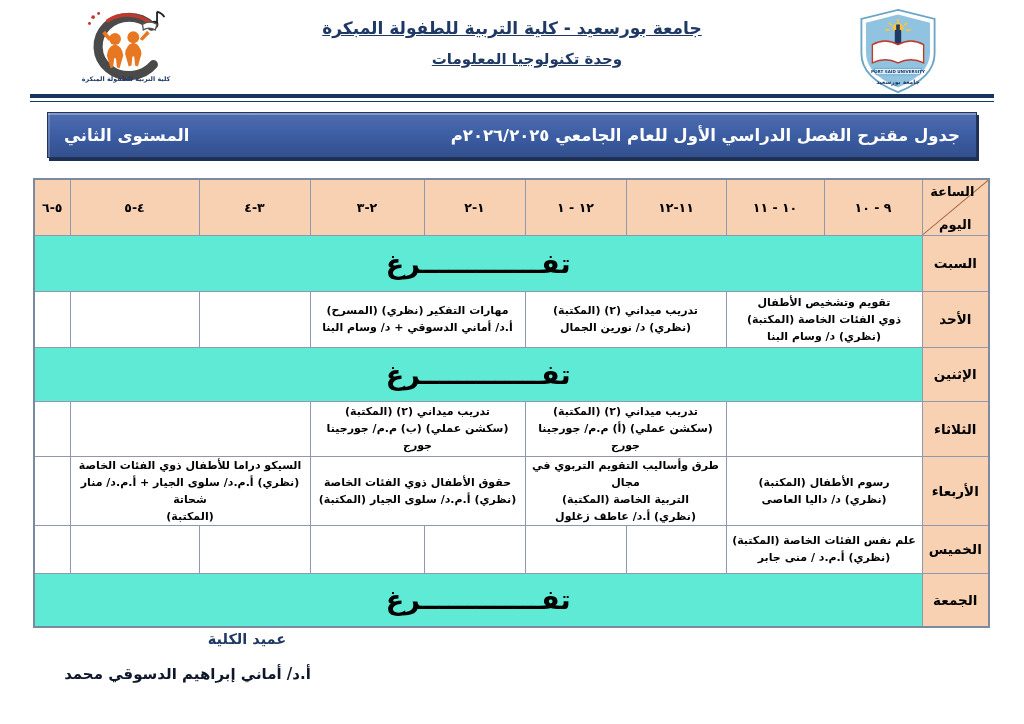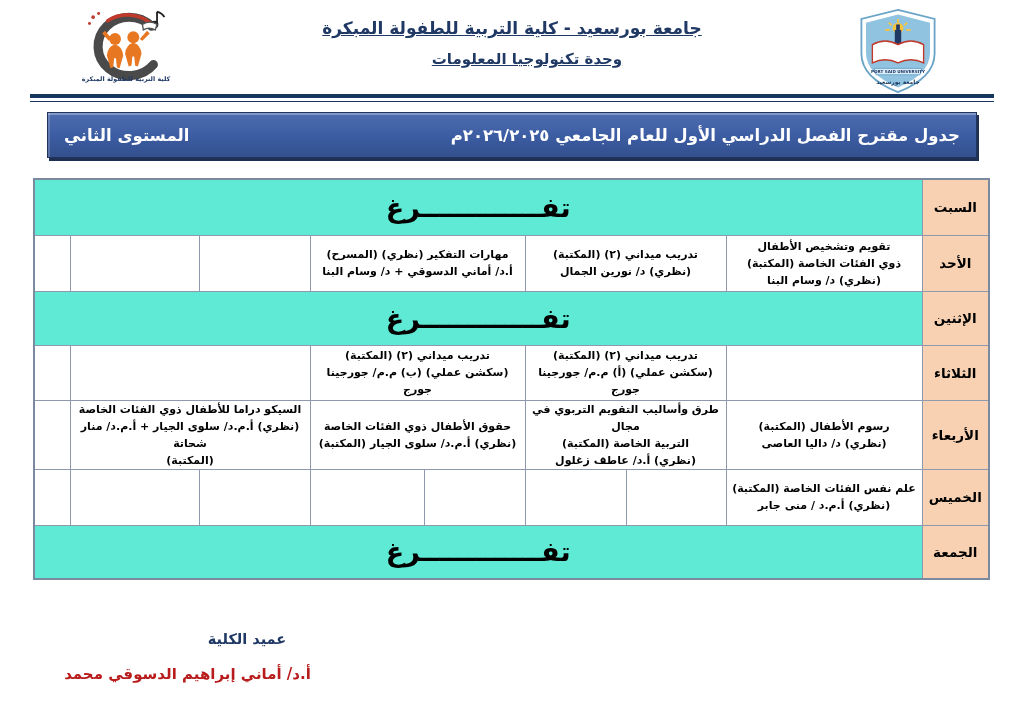--- a/index.html
+++ b/index.html
@@ -38,37 +38,37 @@
     position:absolute;top:178px;right:34px;width:956px;
     border-collapse:collapse;table-layout:fixed;
     border:2px solid #7c8aa0;
   }
   table.sched td,table.sched th{
     border:1px solid #8e99ad;padding:0;vertical-align:middle;
     font-weight:bold;color:#000;overflow:hidden;
   }
   tr.r-head{height:56px;}
   tr.r-sat{height:56px;} tr.r-sun{height:56px;} tr.r-mon{height:54px;}
-  tr.r-tue{height:55px;} tr.r-wed{height:57px;} tr.r-thu{height:56px;padding-left:15px;} tr.r-fri{height:54px;}
+  tr.r-tue{height:55px;} tr.r-wed{height:57px;} tr.r-thu{height:48px;padding-left:15px;} tr.r-fri{height:54px;}
   .hdr{background:#f7d1b1;}
   th.time{font-size:12.5px;text-align:center;}
   th.day{font-size:13.5px;text-align:center;}
   td.slot{text-align:center;background:#fff;}
   .cell-text{white-space:pre-line;font-size:11px;line-height:17px;text-align:center;}
   td.free{background:#5eead4;text-align:center;font-size:27px;font-weight:bold;color:#000;}
   th.corner{position:relative;}
   th.corner svg.diag{position:absolute;inset:0;width:100%;height:100%;}
   .corner-top{position:absolute;top:4px;left:0;right:6px;text-align:center;font-size:13px;}
   .corner-bottom{position:absolute;bottom:3px;left:0;right:0;text-align:center;font-size:13px;}
 
   
   .dean-title{position:absolute;top:631px;left:157px;width:180px;text-align:center;
     color:#1f3864;font-weight:bold;font-size:14.5px;}
   .dean-name{position:absolute;top:665px;left:55px;width:265px;text-align:center;
-    color:#b91c1c;font-weight:bold;font-size:15px;}
+    color:#0f172a;font-weight:bold;font-size:15px;}
 </style>
 </head>
 <body>
 
 <div class="page">
 
   <svg class="logo logo-left" viewBox="0 0 100 92">
     <path d="M78 20 A34 32 0 1 0 80 62" fill="none" stroke="#4a4a4a" stroke-width="10" stroke-linecap="round"></path>
     <path d="M76 16 A38 36 0 0 0 30 14" fill="none" stroke="#c0392b" stroke-width="4" stroke-linecap="round"></path>
     <circle cx="14" cy="10" r="2" fill="#c0392b"></circle>
@@ -132,20 +132,38 @@
         <col style="width:100px">
       <col style="width:101px">
         <col style="width:101px">
         <col style="width:114px">
         <col style="width:111px">
       <col style="width:129px">
         <col style="width:36px">
     </colgroup>
 
     <tbody>
+        <tr class="r-head">
+      <th class="hdr corner">
+        <svg class="diag" viewBox="0 0 100 100" preserveAspectRatio="none">
+          <line x1="0" y1="100" x2="100" y2="0" stroke="#9a5b3c" stroke-width="1.6"></line>
+        </svg>
+        <div class="corner-top">الساعة</div>
+        <div class="corner-bottom">اليوم</div>
+      </th>
+      <th class="hdr time">٩ - ١٠</th>
+      <th class="hdr time">١٠ - ١١</th>
+      <th class="hdr time">١١-١٢</th>
+      <th class="hdr time">١٢ - ١</th>
+      <th class="hdr time">١-٢</th>
+      <th class="hdr time">٢-٣</th>
+      <th class="hdr time">٣-٤</th>
+      <th class="hdr time">٤-٥</th>
+      <th class="hdr time">٥-٦</th>
+    </tr>
 
     <tr class="r-sat">
       <th class="hdr day">السبت</th>
       <td class="free" colspan="9">
         <span>تفـــــــــــــرغ</span>
       </td>
     </tr>
 
     <tr class="r-sun">
       <th class="hdr day">الأحد</th>

